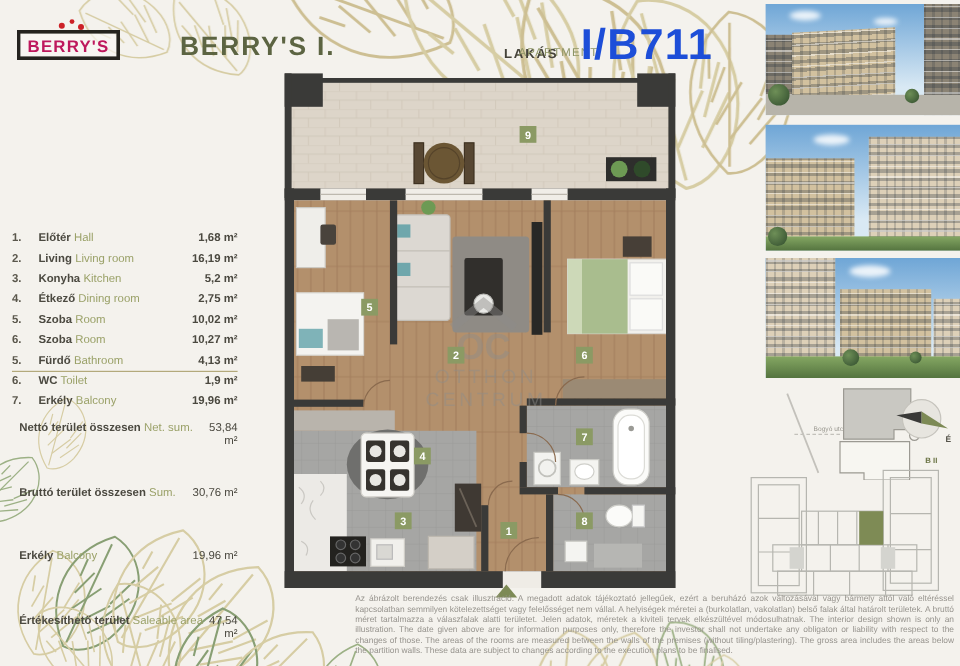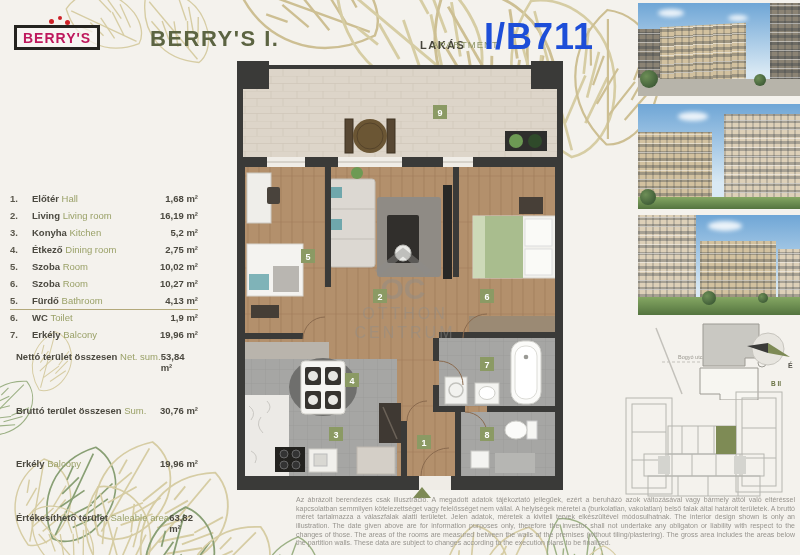--- a/index.html
+++ b/index.html
@@ -22,21 +22,21 @@
   .roomlist{left:10px;top:193px;width:188px;}
   .room-row{display:flex;align-items:baseline;height:17px;font-size:9.5px;}
   .rr-num{width:22px;font-weight:bold;color:#5a574c;}
   .rr-name{flex:1;font-weight:bold;color:#4b4940;white-space:nowrap;}
   .en{font-weight:normal;color:#9aa168;}
   .rr-area{font-weight:bold;color:#4b4940;}
   .divider{left:10px;top:309px;width:188px;height:1px;background:#b3a97b;}
   .sumlist{left:16px;top:315px;width:182px;}
   .sum-row{display:flex;align-items:baseline;height:17.5px;font-size:9.5px;margin-top:36px;}
   .sum-name{flex:1;font-weight:bold;color:#4b4940;white-space:nowrap;}
-  .sum-val{font-weight:bold;color:#4b4940;}
+  .sum-val{font-weight:normal;color:#4b4940;text-align:right;}
 
   
   .plan{left:237px;top:61px;width:326px;height:429px;}
   .entry-arrow{left:413px;top:487px;width:0;height:0;border-left:9px solid transparent;
                border-right:9px solid transparent;border-bottom:11px solid #7d8a55;}
 
   
   .photo{left:638px;width:162px;overflow:hidden;background:linear-gradient(#6fa6d6,#d9e9f4 75%);}
   .p1{top:3px;height:93px;} .p2{top:104px;height:105px;} .p3{top:215px;height:100px;}
   .bldg{position:absolute;
@@ -173,21 +173,21 @@
     <div class="sum-row">
         <span class="sum-name"><span>Bruttó terület összesen</span> <span class="en">Sum.</span></span>
         <span class="sum-val">30,76 m²</span>
       </div>
     <div class="sum-row">
         <span class="sum-name"><span>Erkély</span> <span class="en">Balcony</span></span>
         <span class="sum-val">19,96 m²</span>
       </div>
     <div class="sum-row">
         <span class="sum-name"><span>Értékesíthető terület</span> <span class="en">Saleable area</span></span>
-        <span class="sum-val">63,82 m²</span>
+        <span class="sum-val">47,54 m²</span>
       </div>
   </div>
 
   <svg class="z plan" viewBox="0 0 326 429">
     <defs>
       <pattern id="wood" width="46" height="11" patternUnits="userSpaceOnUse" patternTransform="rotate(90)">
         <rect width="46" height="11" fill="#b3906c"></rect>
         <path d="M0 0H46M0 11H46" stroke="#a17c5b" stroke-width="0.8"></path>
         <path d="M23 0V11" stroke="#a17c5b" stroke-width="0.6"></path>
       </pattern>

